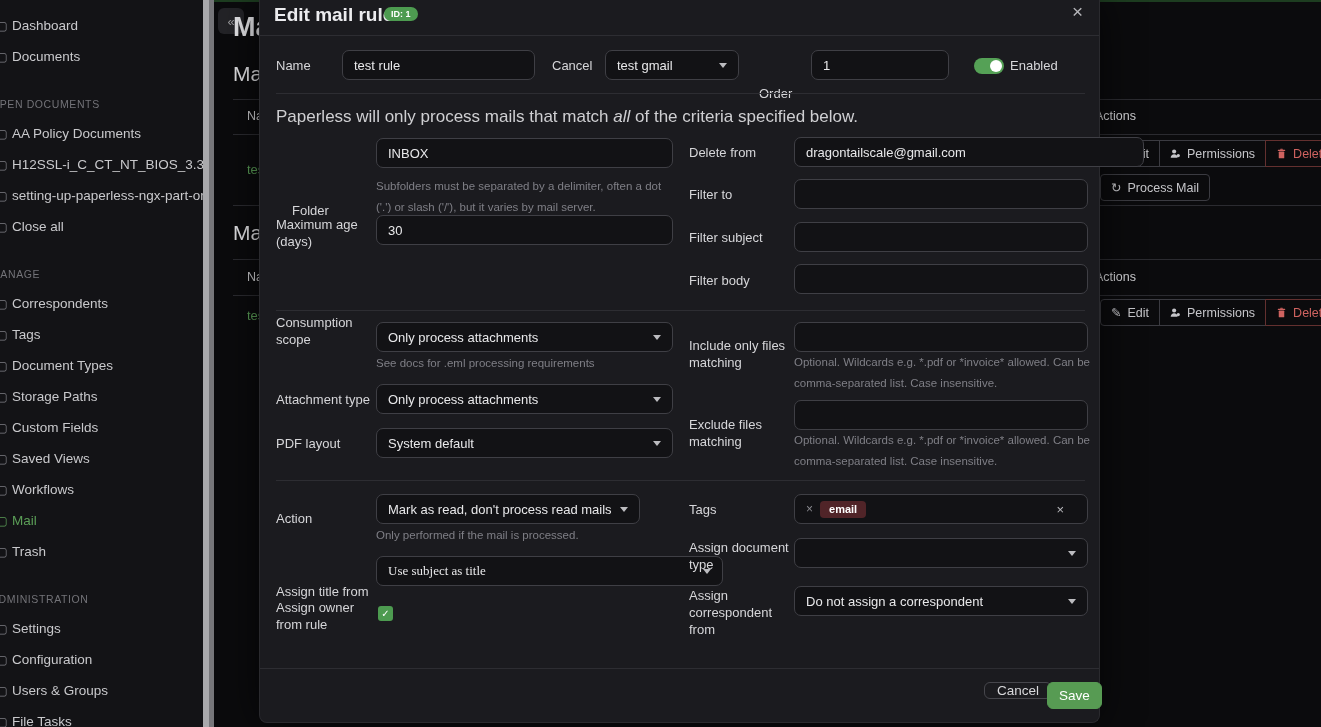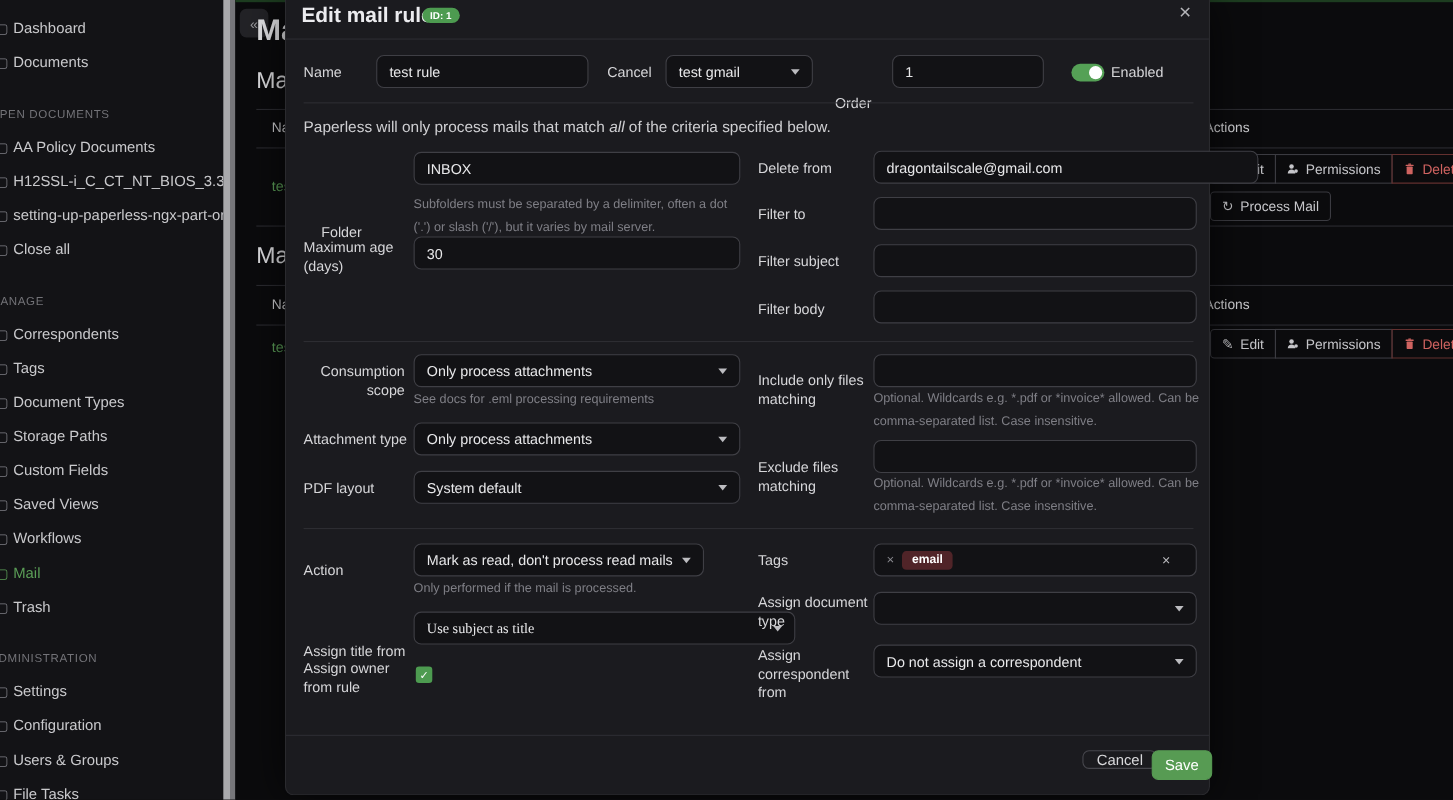--- a/index.html
+++ b/index.html
@@ -56,21 +56,21 @@
   .m-close { position:absolute; right:16px; top:1px; font-size:19px; color:#b5b5b9; cursor:pointer; }
 
   .lbl { position:absolute; font-size:13px; color:#d6d6d9; line-height:17px; }
   .hlp { position:absolute; font-size:11.5px; color:#7f7f86; line-height:21px; }
   .ctl { position:absolute; height:30px; background:#121215; border:1px solid #3f3f45; border-radius:7px;
     display:flex; align-items:center; padding:0 11px; font-size:13px; color:#e8e8ea; cursor:text; }
   .sel { cursor:pointer; }
   .sel .caret { margin-left:auto; width:0; height:0; border-left:4px solid transparent; border-right:4px solid transparent;
     border-top:5px solid #bcbcc0; }
   .sep { position:absolute; left:16px; right:14px; height:1px; background:#2d2d32; }
-  .note { position:absolute; left:16px; top:107px; font-size:14px; color:#cfcfd2; }
+  .note { position:absolute; left:16px; top:107px; font-size:17px; color:#cfcfd2; }
 
   .toggle { position:absolute; left:714px; top:58px; width:30px; height:16px; background:#55a156; border-radius:8px; cursor:pointer; }
   .toggle .knob { position:absolute; right:2px; top:2px; width:12px; height:12px; background:#fff; border-radius:50%; }
 
   .chk { position:absolute; left:118px; top:606px; width:15px; height:15px; background:#4d9b50; border-radius:3px;
     color:#fff; font-size:10px; display:flex; align-items:center; justify-content:center; cursor:pointer; }
 
   .tagfield { cursor:pointer; }
   .tag-remove { color:#8a8a90; font-size:12px; margin-right:7px; cursor:pointer; }
   .tag-chip { background:#502428; color:#fff; font-size:11px; font-weight:bold; padding:2.5px 9px; border-radius:4px; }
@@ -300,21 +300,21 @@
   <div class="ctl" style="left:534px; top:222px; width:294px;">
       <span></span>
     </div>
   <span class="lbl" style="left:429px; top:272px;">Filter body</span>
   <div class="ctl" style="left:534px; top:264px; width:294px;">
       <span></span>
     </div>
 
   <div class="sep" style="top:310px;"></div>
 
-  <span class="lbl" style="left:16px; top:329px; width:92px;text-align:right;">Consumption scope</span>
+  <span class="lbl" style="left:16px; top:314px; width:92px;">Consumption scope</span>
   <div class="ctl sel" style="left:116px; top:322px; width:297px;">
       <span>Only process attachments</span>
       <span class="caret"></span>
     </div>
   <div class="hlp" style="left:116px; top:353px; width:302px;">See docs for .eml processing requirements</div>
 
   <span class="lbl" style="left:429px; top:337px; width:102px;">Include only files matching</span>
   <div class="ctl" style="left:534px; top:322px; width:294px;">
       <span></span>
     </div>

